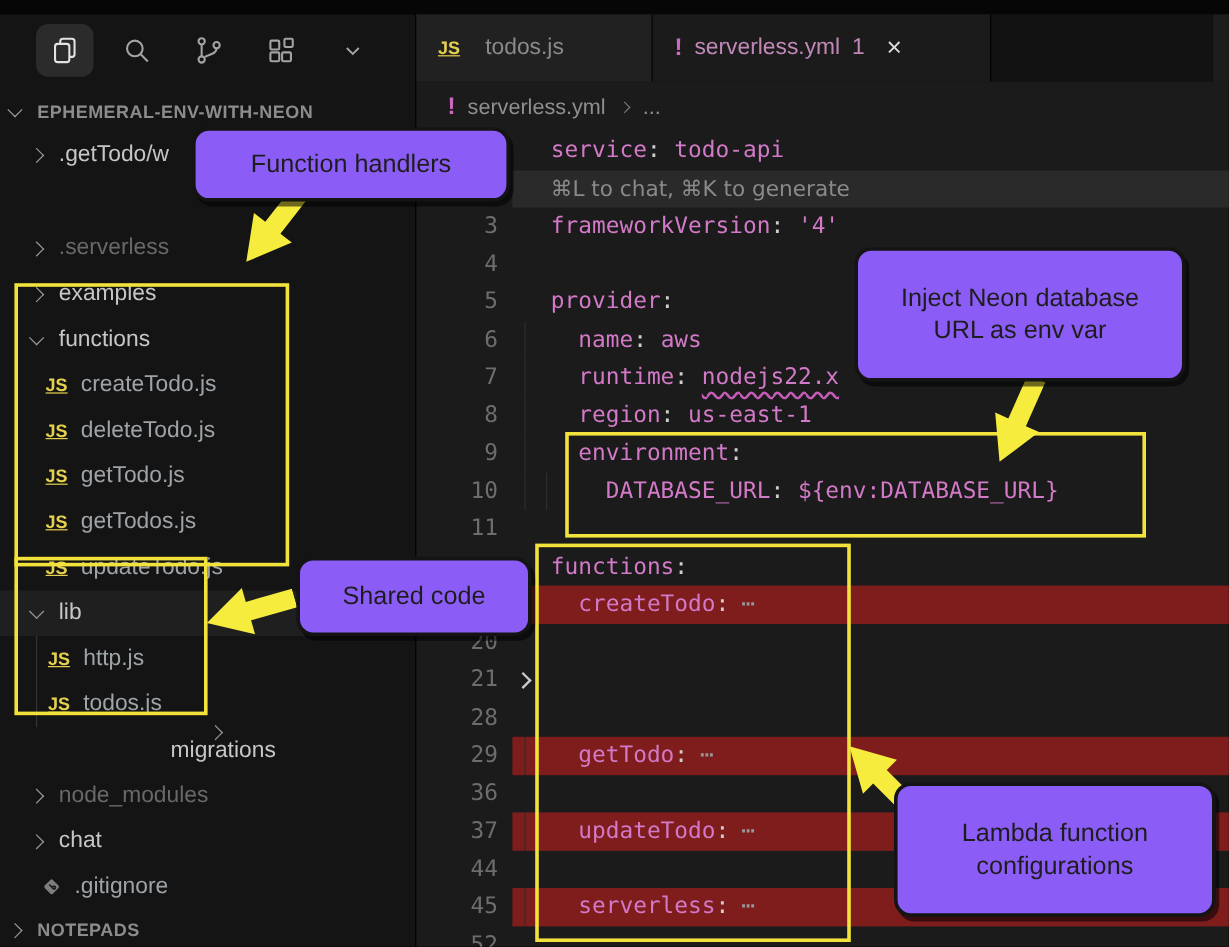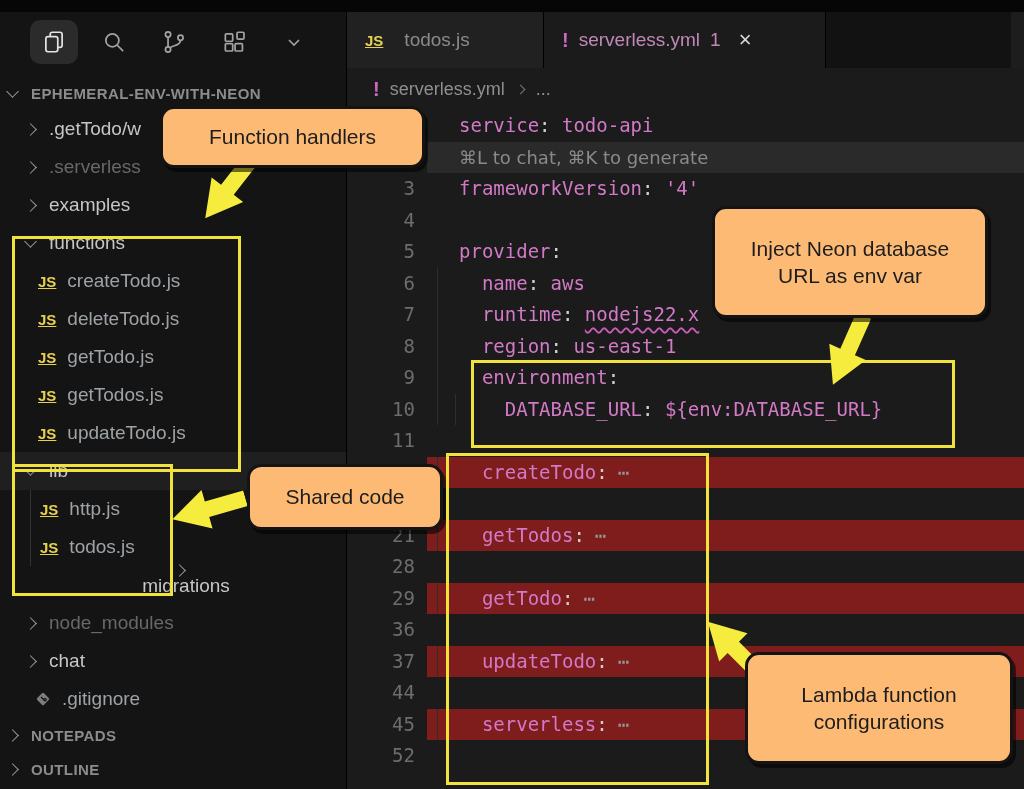--- a/index.html
+++ b/index.html
@@ -65,21 +65,21 @@
   .tk-k,.tk-v{color:#d279c7;}
   .tk-p{color:#cfcfcf;}
   .tk-u{color:#d279c7;text-decoration:underline wavy #c75bb8 1.5px;text-underline-offset:6px;}
   .dots{color:#969696;margin-left:10px;letter-spacing:1px;}
   .g{position:absolute;top:0;bottom:0;border-left:1px solid #2e2e2e;}
 
   .ybox-env{left:124px;top:348px;width:478px;height:82px;}       
   .ybox-funcs{left:99px;top:441px;width:257px;height:326px;}
 
   
-  .ann{position:absolute;background:#fdba74;border:3px solid #141414;border-radius:14px;z-index:21;
+  .ann{position:absolute;background:#8b5cf6;border:3px solid #141414;border-radius:14px;z-index:21;
        color:#1d1d1d;font-size:21px;font-weight:500;display:flex;align-items:center;justify-content:center;
        text-align:center;box-shadow:3px 4px 0 rgba(0,0,0,.55);box-sizing:border-box;line-height:1.3;}
   .ann1{left:160px;top:106px;width:265px;height:62px;}
   .ann2{left:712px;top:206px;width:276px;height:112px;padding:0 18px;}
   .ann3{left:247px;top:464px;width:196px;height:66px;}
   .ann4{left:745px;top:652px;width:268px;height:112px;padding:0 20px;}
 
   .arrow{position:absolute;z-index:20;width:44px;height:78px;}
   .arrow svg{display:block;width:44px;height:78px;}
   .arr1{left:206px;top:150px;transform:rotate(38deg);}
@@ -133,21 +133,21 @@
   </div>
   <div class="tree" id="tree">
       <div class="trow header" style="padding-left: 8px;">
         <span class="cv down"></span>
         <span>EPHEMERAL-ENV-WITH-NEON</span>
       </div>
       <div class="trow " style="padding-left: 26px;">
         <span class="cv"></span>
         <span>.getTodo/w</span>
       </div>
-      <div class="trow dim " style="padding-left: 26px;">
+      <div class="trow dim " style="padding-left: 26px; margin-top: 40px;">
         <span class="cv"></span>
         <span>.serverless</span>
       </div>
       <div class="trow " style="padding-left: 26px;">
         <span class="cv"></span>
         <span>examples</span>
       </div>
       <div class="trow " style="padding-left: 26px;">
         <span class="cv down"></span>
         <span>functions</span>
@@ -281,32 +281,35 @@
       </div>
       <div class="crow">
         <div class="gutter">10</div>
         <div class="cbody"><span class="g" style="left: 10px;"></span><span class="g" style="left: 28px;"></span><span class="tk-k">    DATABASE_URL</span><span class="tk-p">:</span><span class="tk-v"> ${env:DATABASE_URL}</span></div>
       </div>
       <div class="crow">
         <div class="gutter">11</div>
         <div class="cbody"></div>
       </div>
       <div class="crow">
+        <div class="gutter">12</div>
+        <div class="cbody"><span class="tk-k">functions</span><span class="tk-p">:</span></div>
+      </div>
+      <div class="crow">
         <div class="gutter">13</div>
         <span class="fchev"></span>
         <div class="cbody band"><span class="g" style="left: 10px;"></span><span class="tk-k">  createTodo</span><span class="tk-p">:</span><span class="dots">⋯</span></div>
       </div>
       <div class="crow">
         <div class="gutter">20</div>
         <div class="cbody"></div>
       </div>
       <div class="crow">
         <div class="gutter">21</div>
         <span class="fchev"></span>
-        <div class="cbody band"><span class="g" style="left: 10px;"></span><span class="tk-k">  getTodos</span><span class="tk-p">:</span><span class="dots">⋯</span></div>
       </div>
       <div class="crow">
         <div class="gutter">28</div>
         <div class="cbody"></div>
       </div>
       <div class="crow">
         <div class="gutter">29</div>
         <span class="fchev"></span>
         <div class="cbody band"><span class="g" style="left: 10px;"></span><span class="tk-k">  getTodo</span><span class="tk-p">:</span><span class="dots">⋯</span></div>
       </div>

